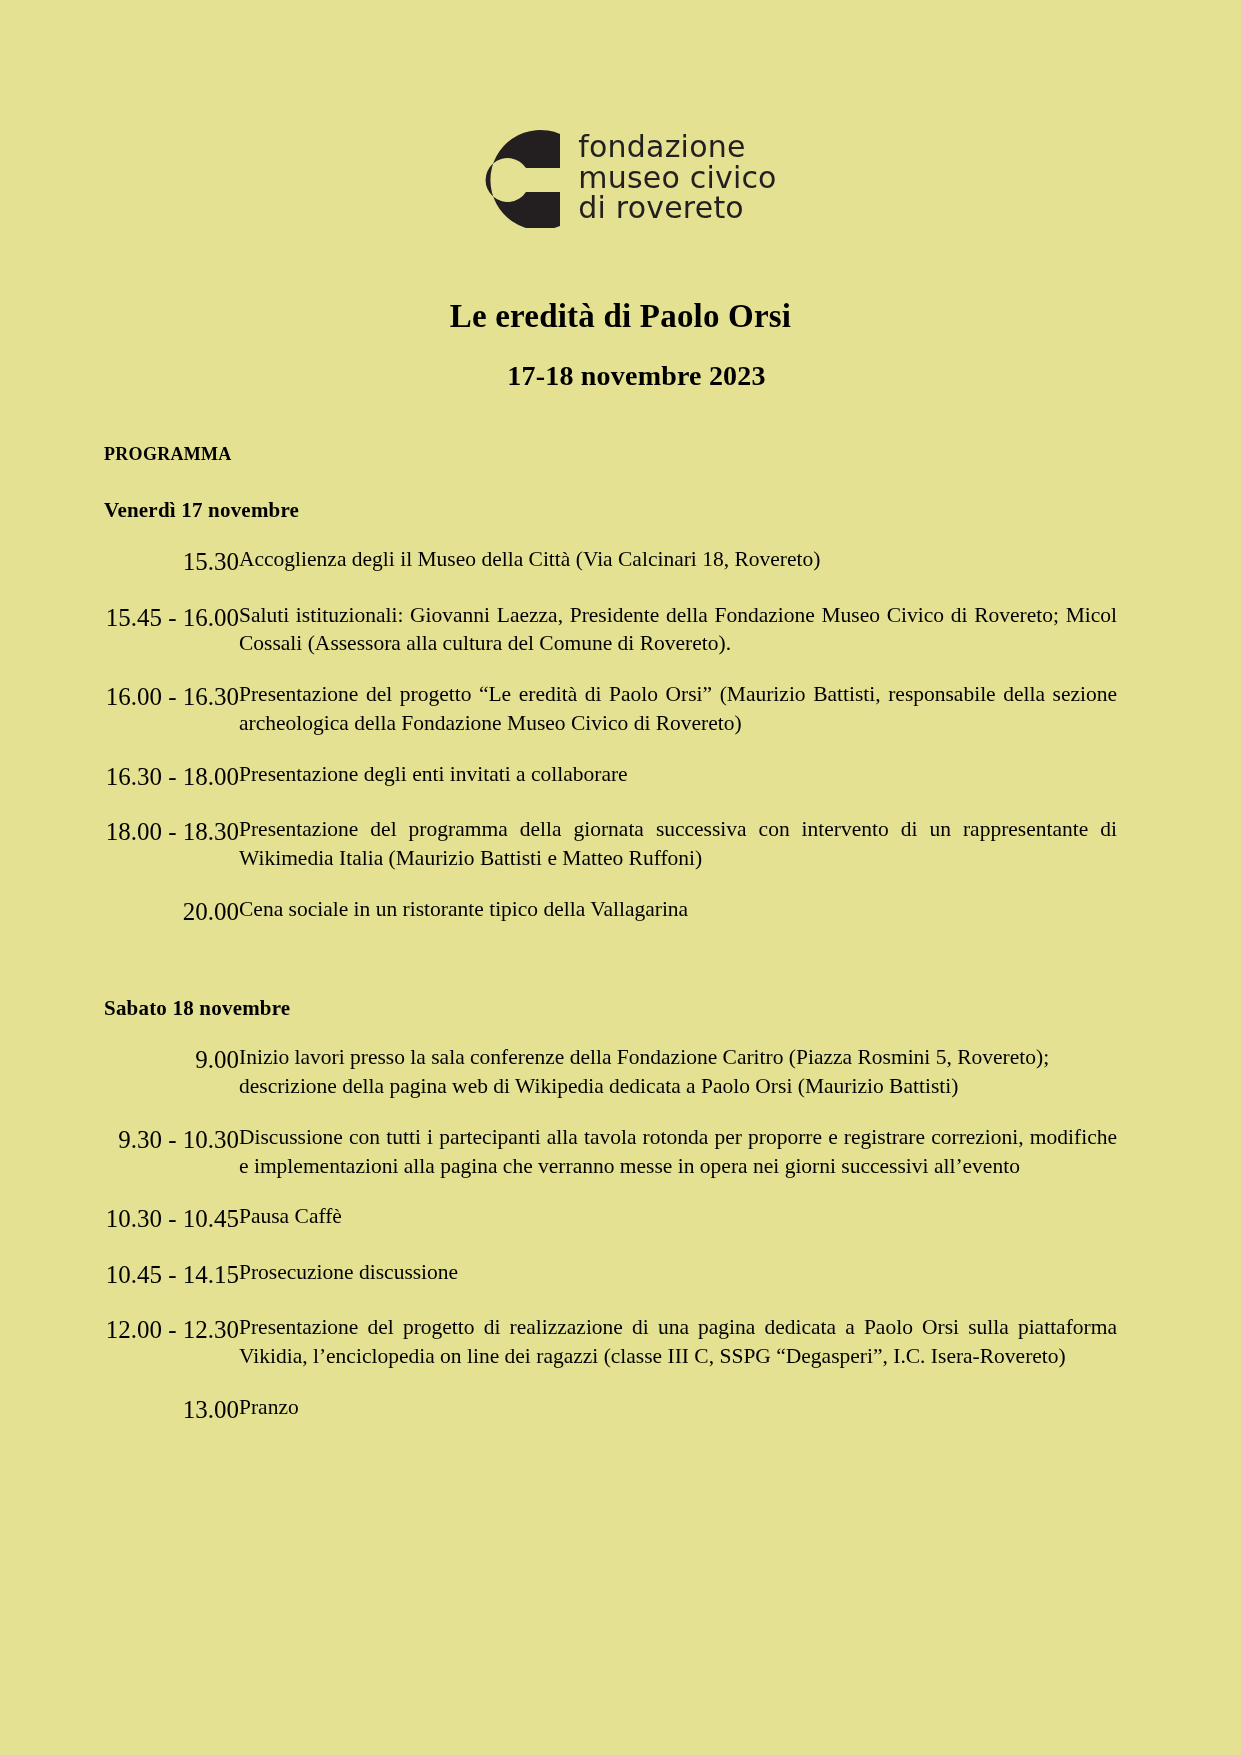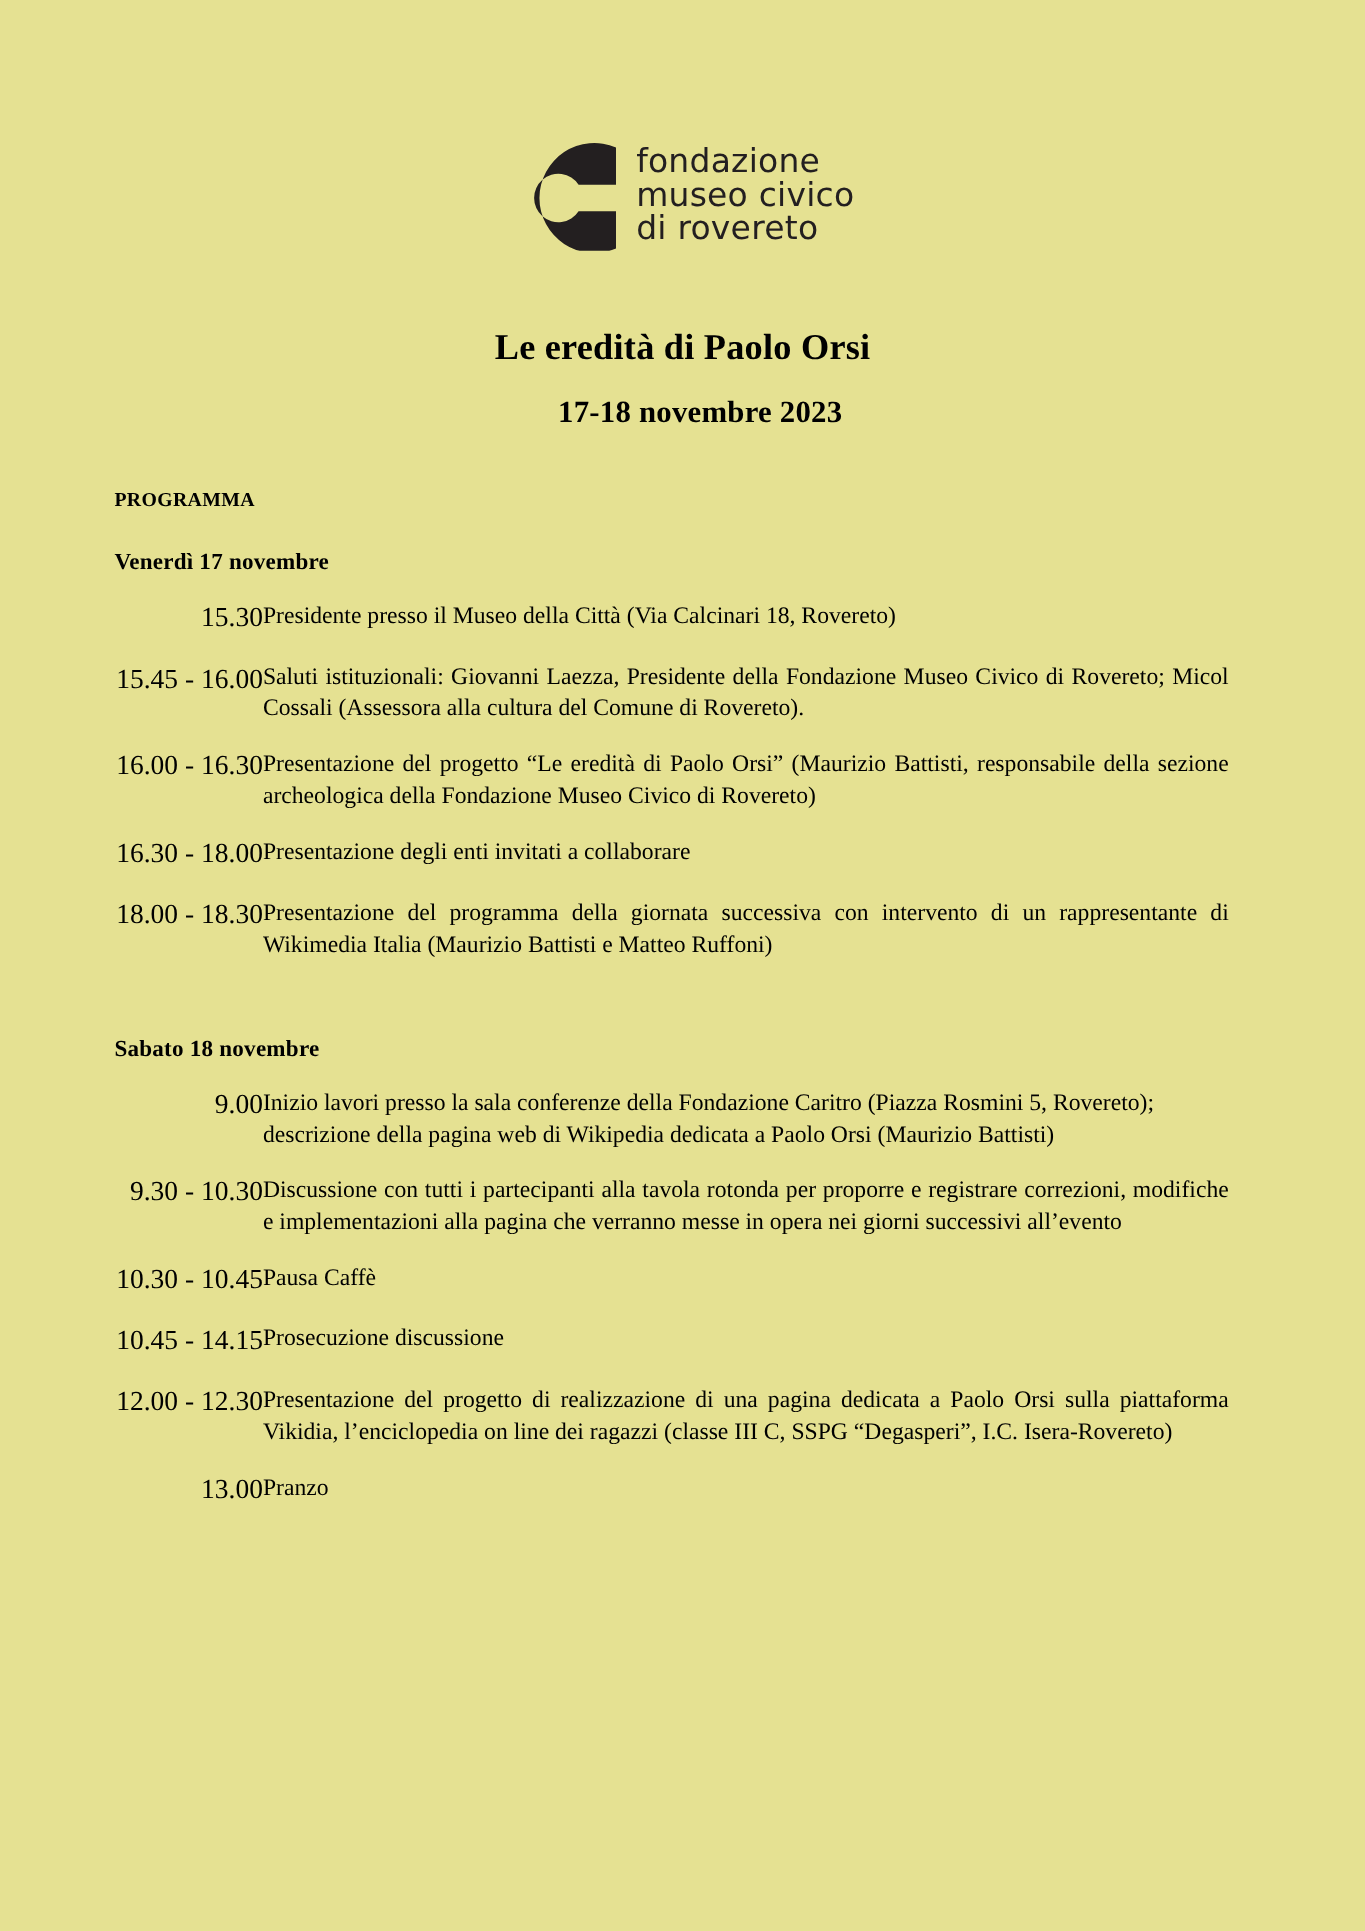--- a/index.html
+++ b/index.html
@@ -150,37 +150,41 @@
   <div class="doc-title">Le eredità di Paolo Orsi</div>
   <div class="doc-date">17-18 novembre 2023</div>
 
   <div class="content">
     <div class="section-label">PROGRAMMA</div>
     <div id="days-container">
         <div class="day-block">
           <div class="day-heading">Venerdì 17 novembre</div>
           <div class="row">
             <div class="row-time">15.30</div>
-            <div class="row-desc plain">Presidente presso il Museo della Città (Via Calcinari 18, Rovereto)</div>
+            <div class="row-desc plain">Accoglienza degli il Museo della Città (Via Calcinari 18, Rovereto)</div>
           </div>
           <div class="row">
             <div class="row-time">15.45 - 16.00</div>
             <div class="row-desc">Saluti istituzionali: Giovanni Laezza, Presidente della Fondazione Museo Civico di Rovereto; Micol Cossali (Assessora alla cultura del Comune di Rovereto).</div>
           </div>
           <div class="row">
             <div class="row-time">16.00 - 16.30</div>
             <div class="row-desc">Presentazione del progetto “Le eredità di Paolo Orsi” (Maurizio Battisti, responsabile della sezione archeologica della Fondazione Museo Civico di Rovereto)</div>
           </div>
           <div class="row">
             <div class="row-time">16.30 - 18.00</div>
             <div class="row-desc plain">Presentazione degli enti invitati a collaborare</div>
           </div>
           <div class="row">
             <div class="row-time">18.00 - 18.30</div>
             <div class="row-desc">Presentazione del programma della giornata successiva con intervento di un rappresentante di Wikimedia Italia (Maurizio Battisti e Matteo Ruffoni)</div>
+          </div>
+          <div class="row">
+            <div class="row-time">20.00</div>
+            <div class="row-desc plain">Cena sociale in un ristorante tipico della Vallagarina</div>
           </div>
         </div>
         <div class="day-block second">
           <div class="day-heading">Sabato 18 novembre</div>
           <div class="row">
             <div class="row-time">9.00</div>
             <div class="row-desc plain">Inizio lavori presso la sala conferenze della Fondazione Caritro (Piazza Rosmini 5, Rovereto); descrizione della pagina web di Wikipedia dedicata a Paolo Orsi (Maurizio Battisti)</div>
           </div>
           <div class="row">
             <div class="row-time">9.30 - 10.30</div>

